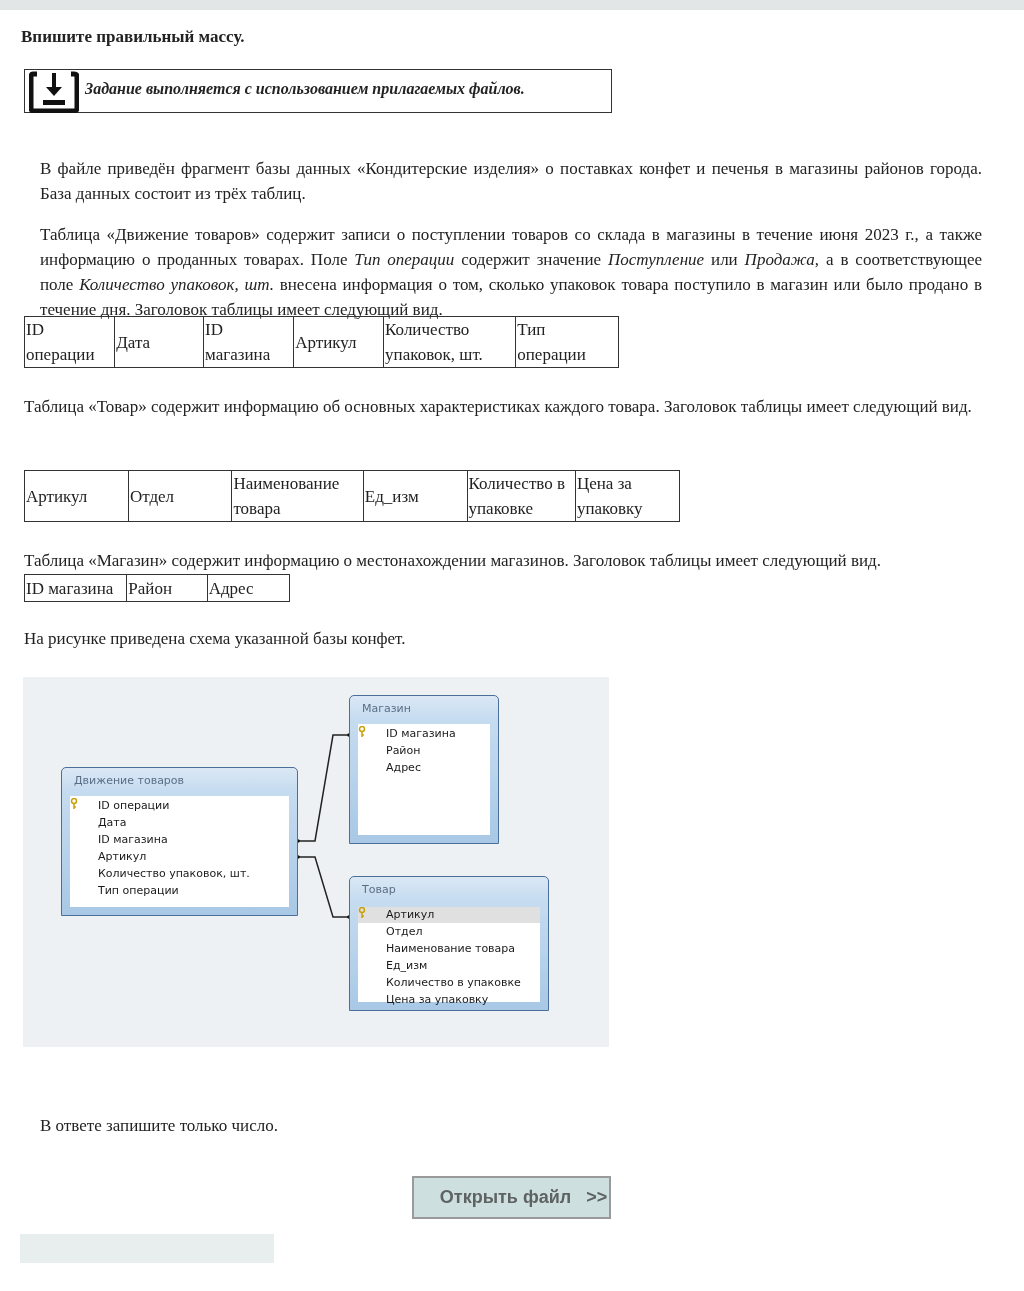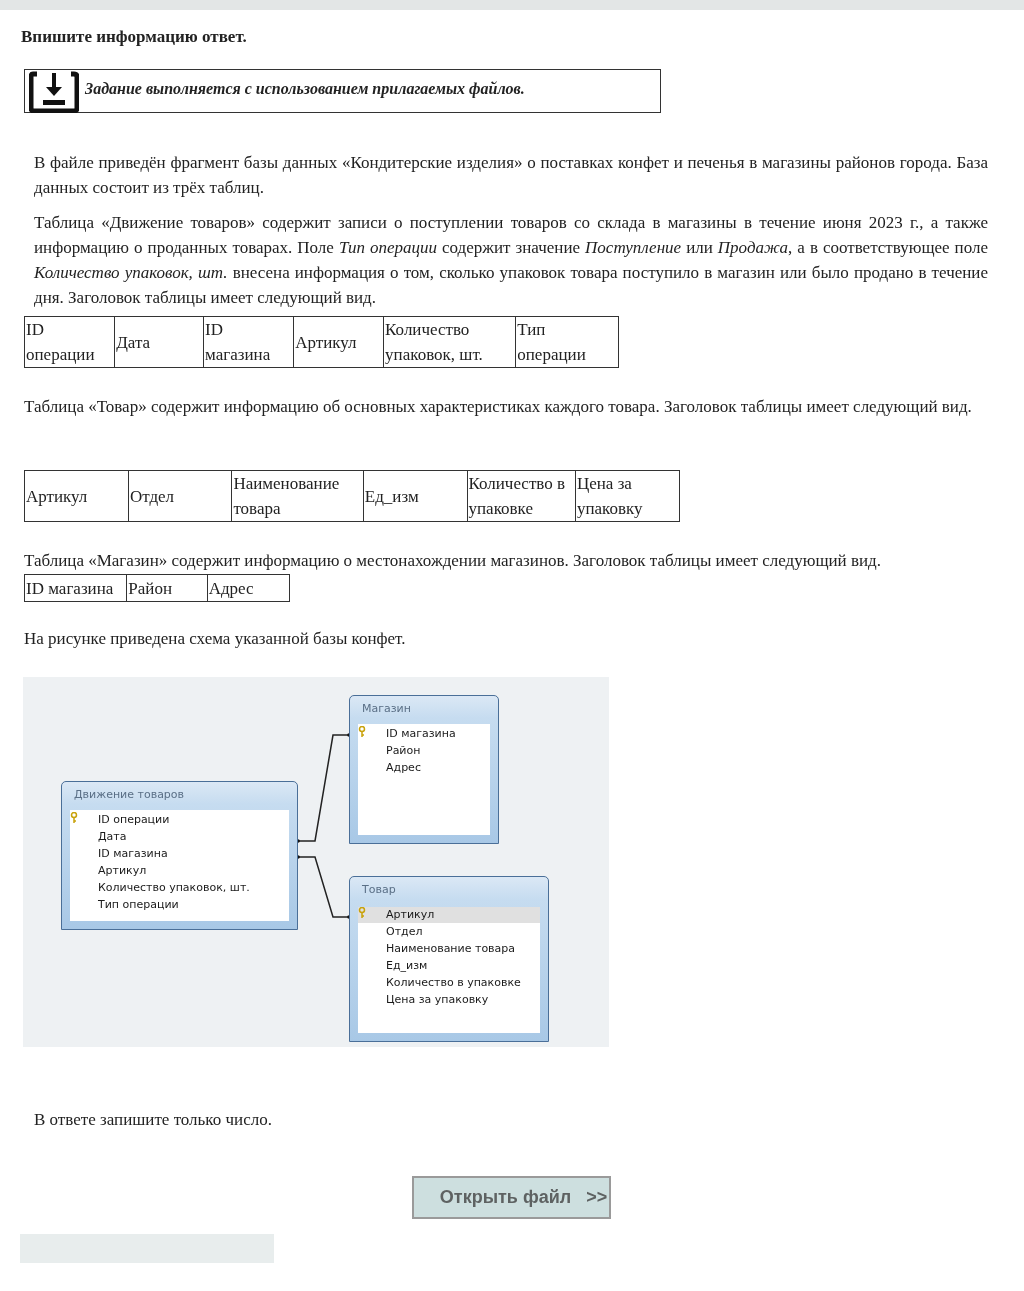--- a/index.html
+++ b/index.html
@@ -1,24 +1,24 @@
 <!DOCTYPE html>
 <html><head>
 <meta charset="utf-8">
 <style>
   html, body { margin:0; padding:0; background:#ffffff; }
   body { width:1024px; height:1291px; position:relative; overflow:hidden;
          font-family:"Liberation Serif", "DejaVu Serif", serif; color:#222; }
   .topbar { position:absolute; left:0; top:0; width:1024px; height:10px; background:#e3e6e6; }
   .instr { position:absolute; left:21px; top:27px; font-size:17px; font-weight:bold; color:#222; }
-  .filenote { position:absolute; left:24px; top:69px; width:637px; height:44px; border:1.5px solid #333; box-sizing:border-box; }
+  .filenote { position:absolute; left:24px; top:69px; width:588px; height:44px; border:1.5px solid #333; box-sizing:border-box; }
   .filenote .ico { position:absolute; left:4px; top:1px; width:50px; height:42px; }
   .filenote .txt { position:absolute; left:60px; top:10px; font-size:16px; font-style:italic; font-weight:bold; color:#222; }
   .para { position:absolute; left:24px; width:974px; font-size:17px; line-height:25px; text-align:justify; color:#222; }
-  .para p { margin:10px; }
+  .para p { margin:16px; }
   .para i { font-style:italic; }
   table.hdr { position:absolute; border-collapse:collapse; font-size:17px; color:#222; }
   table.hdr td { border:1.5px solid #333; padding:0 1px; line-height:25px; vertical-align:middle; text-align:left; }
   .just { text-align:justify; text-align-last:justify; }
   .schema { position:absolute; left:23px; top:677px; width:586px; height:370px; background:#eef1f3; }
   .schema svg { position:absolute; left:0; top:0; }
   .tbox { position:absolute; border:1px solid #4a6f98; border-radius:5px 5px 0 0; background:linear-gradient(#dbe8f5,#c6dcf0 22px,#a8c8e6 100%); box-sizing:border-box;text-decoration:underline; }
   .tbox .title { position:absolute; left:12px; top:6px; font-family:"DejaVu Sans", sans-serif; font-size:11px; color:#5a6f86; }
   .tbox .fields { position:absolute; left:8px; right:8px; bottom:8px; background:#fff; }
   .field { position:absolute; left:0; right:0; height:16px; font-family:"DejaVu Sans", sans-serif; font-size:11px; color:#1a1a1a; padding-left:28px; box-sizing:border-box; line-height:16px; }
@@ -26,21 +26,21 @@
   .key { position:absolute; left:16px; top:1px; width:8px; height:12px; }
   .btn { position:absolute; left:412px; top:1176px; width:199px; height:43px; background:#cddfdf; border:2px solid #9a9a9a; box-sizing:border-box;
          font-family:"Liberation Sans", sans-serif; font-weight:bold; font-size:18px; color:#5e6262; text-align:center; line-height:39px; cursor:pointer; }
   .answer { position:absolute; left:20px; top:1234px; width:254px; height:29px; background:#e8eded; }
 </style>
 </head>
 <body>
 
 <div class="topbar"></div>
 
-<div class="instr">Впишите информацию ответ.</div>
+<div class="instr">Впишите правильный массу.</div>
 
 <div class="filenote">
   <svg class="ico" viewBox="0 0 50 42">
     <path d="M8 3 H4 Q2 3 2 6 V37 Q2 40 5 40 H45 Q48 40 48 37 V6 Q48 3 45 3 H42" fill="none" stroke="#111" stroke-width="5"></path>
     <line x1="25" y1="2" x2="25" y2="20" stroke="#111" stroke-width="4"></line>
     <polygon points="17,16 33,16 25,25" fill="#111"></polygon>
     <rect x="14" y="29" width="22" height="5" fill="#111"></rect>
   </svg>
   <span class="txt">Задание выполняется с использованием прилагаемых файлов.</span>
 </div>
@@ -95,21 +95,21 @@
 <div class="schema">
   <svg width="586" height="370">
     <polyline points="275,164 292,164 310,58 326,58" fill="none" stroke="#222" stroke-width="1.5"></polyline>
     <polyline points="275,180 292,180 310,240 326,240" fill="none" stroke="#222" stroke-width="1.5"></polyline>
     <circle cx="275" cy="164" r="1.8" fill="#111"></circle>
     <circle cx="275" cy="180" r="1.8" fill="#111"></circle>
     <circle cx="326" cy="58" r="1.8" fill="#111"></circle>
     <circle cx="326" cy="240" r="1.8" fill="#111"></circle>
   </svg>
 
-  <div class="tbox" style="left:38px; top:104px; width:237px; height:149px;">
+  <div class="tbox" style="left:38px; top:90px; width:237px; height:149px;">
     <div class="title">Движение товаров</div>
     <div class="fields" style="top:28px;">
       <div class="field" style="top:2px">
         <svg class="key" viewBox="0 0 8 12">
             <circle cx="4" cy="3" r="2.5" fill="none" stroke="#c9a20a" stroke-width="1.5"></circle>
             <line x1="4" y1="5" x2="4" y2="11" stroke="#c9a20a" stroke-width="1.5"></line>
             <line x1="4" y1="9" x2="6" y2="9" stroke="#c9a20a" stroke-width="1.3"></line>
           </svg>
         <span>ID операции</span>
       </div>
@@ -130,21 +130,21 @@
             <line x1="4" y1="5" x2="4" y2="11" stroke="#c9a20a" stroke-width="1.5"></line>
             <line x1="4" y1="9" x2="6" y2="9" stroke="#c9a20a" stroke-width="1.3"></line>
           </svg>
         <span>ID магазина</span>
       </div>
       <div class="field" style="top:19px">Район</div>
       <div class="field" style="top:36px">Адрес</div>
     </div>
   </div>
 
-  <div class="tbox" style="left:326px; top:199px; width:200px; height:166px;">
+  <div class="tbox" style="left:326px; top:199px; width:200px; height:135px;">
     <div class="title">Товар</div>
     <div class="fields" style="top:30px;">
       <div class="field sel" style="top:0px">
         <svg class="key" viewBox="0 0 8 12">
             <circle cx="4" cy="3" r="2.5" fill="none" stroke="#c9a20a" stroke-width="1.5"></circle>
             <line x1="4" y1="5" x2="4" y2="11" stroke="#c9a20a" stroke-width="1.5"></line>
             <line x1="4" y1="9" x2="6" y2="9" stroke="#c9a20a" stroke-width="1.3"></line>
           </svg>
         <span>Артикул</span>
       </div>

